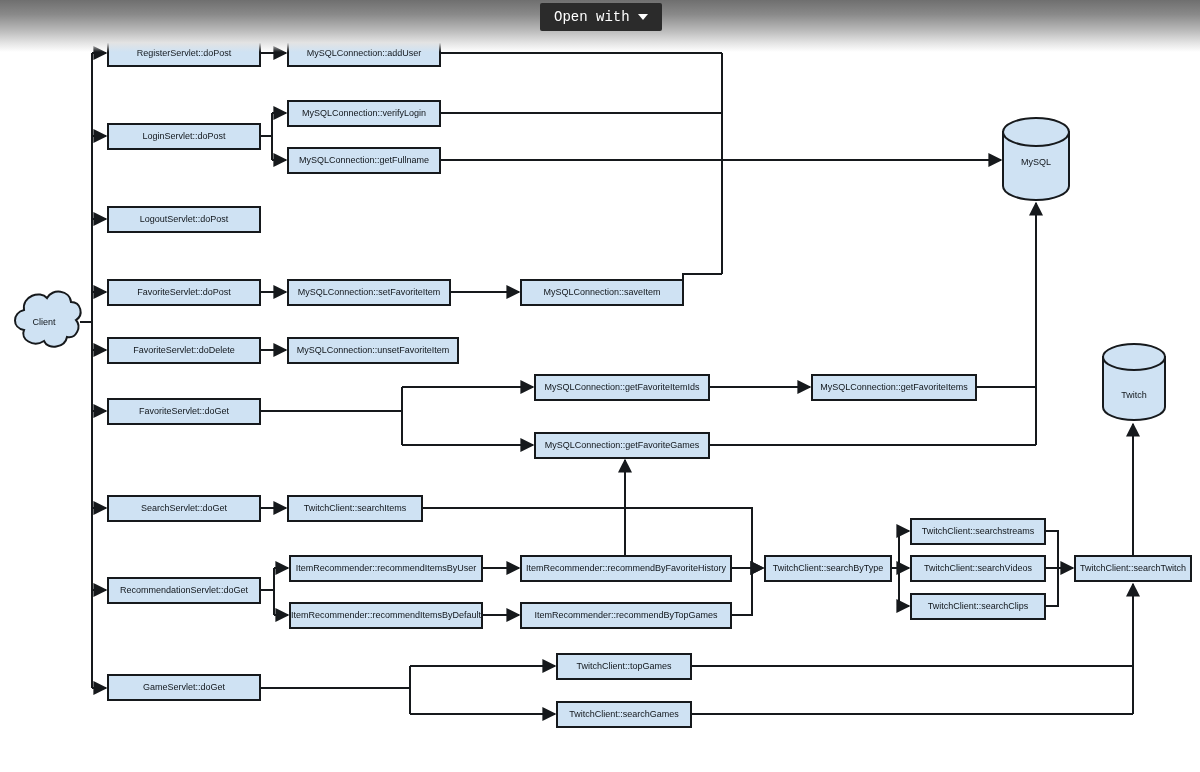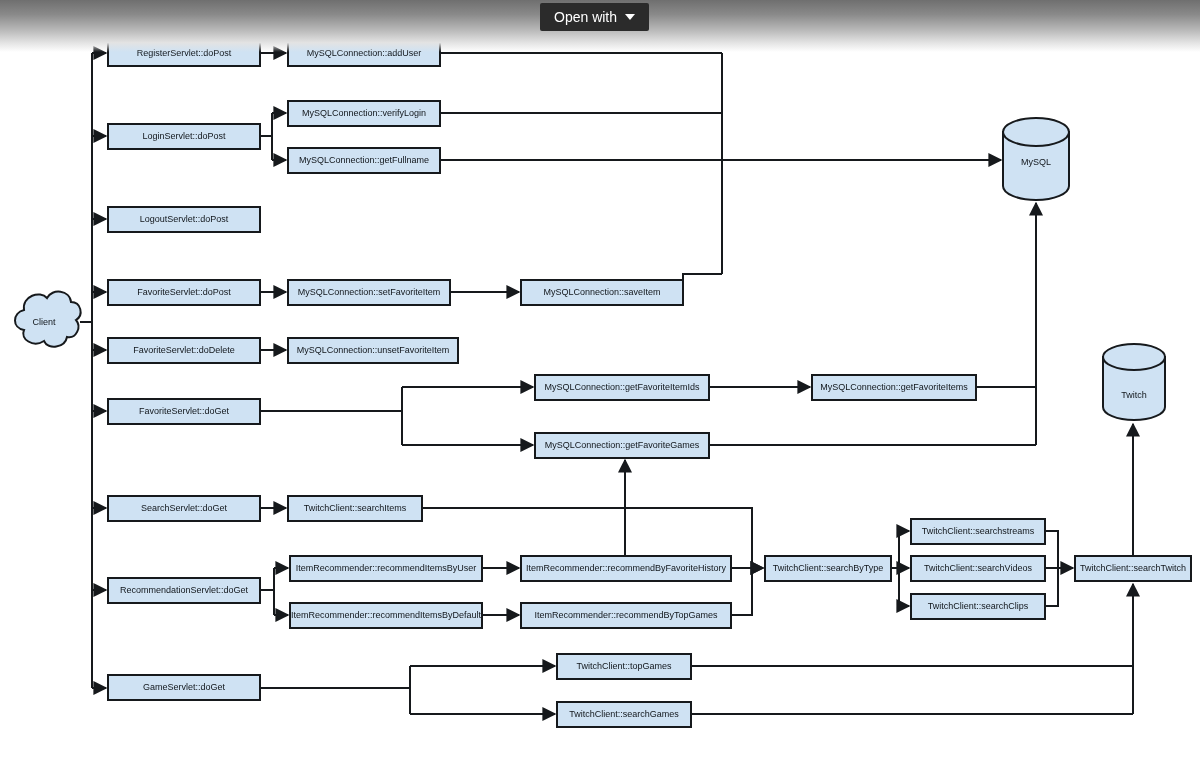--- a/index.html
+++ b/index.html
@@ -9,21 +9,21 @@
   .node-rect{fill:#cfe2f3;stroke:#16191c;stroke-width:2;}
   .node-label{font-family:"Liberation Sans",sans-serif;font-size:9px;fill:#11161b;text-anchor:middle;dominant-baseline:middle;}
   .cyl-body{fill:#cfe2f3;stroke:#16191c;stroke-width:2;}
   .cyl-top{fill:#cfe2f3;stroke:#16191c;stroke-width:2;}
   .cloud{fill:#cfe2f3;stroke:#16191c;stroke-width:2;}
   .edge{fill:none;stroke:#16191c;stroke-width:2;}
   #topfade{position:absolute;left:0;top:0;width:1200px;height:52px;
     background:linear-gradient(to bottom,#6f6f6f 0%,#8a8a8a 28%,#b9b9b9 58%,#e3e3e3 82%,rgba(255,255,255,0) 100%);
     pointer-events:none;}
   #openwith{position:absolute;left:540px;top:3px;height:28px;display:flex;align-items:center;gap:8px;
-    padding:0 14px;background:#2b2b2b;color:#ffffff;font-size:14px;border-radius:2px;cursor:pointer;}
+    padding:0 14px;background:#2b2b2b;color:#ffffff;font-size:14px;border-radius:2px;cursor:pointer;font-family:Liberation Mono, monospace;}
   #openwith .caret{width:0;height:0;border-left:5px solid transparent;border-right:5px solid transparent;border-top:6px solid #ffffff;}
 </style>
 </head>
 <body>
 
 <div id="stage">
 
   <svg id="diagram" viewBox="0 0 1200 772" xmlns="http://www.w3.org/2000/svg">
     <defs>
       <marker id="arrow" viewBox="0 0 10 10" refX="9" refY="5" markerWidth="7" markerHeight="7" orient="auto-start-reverse">

